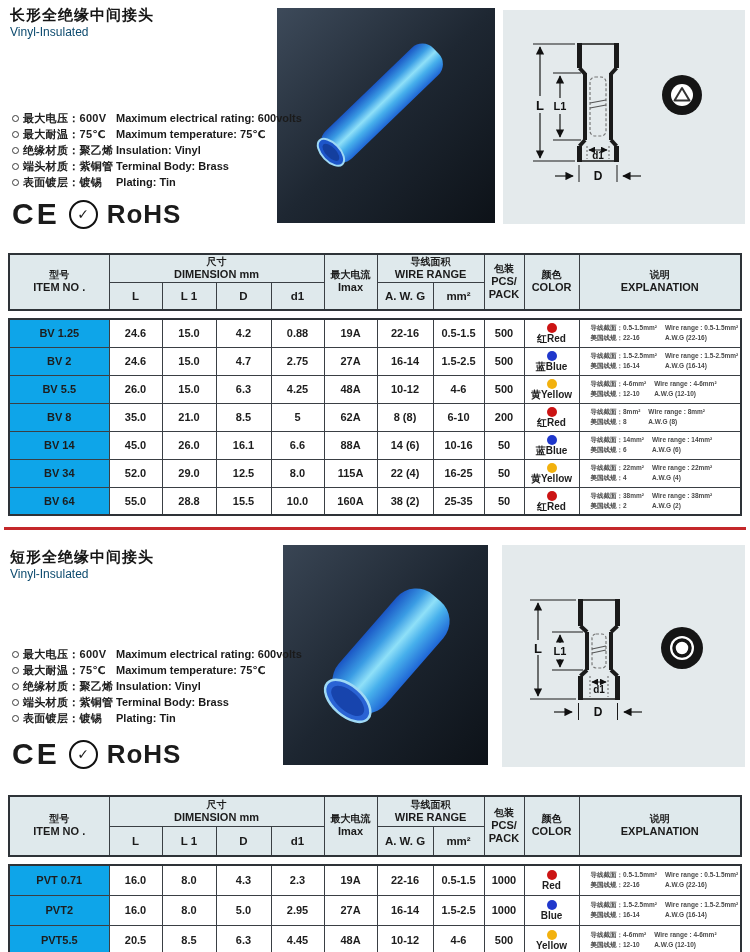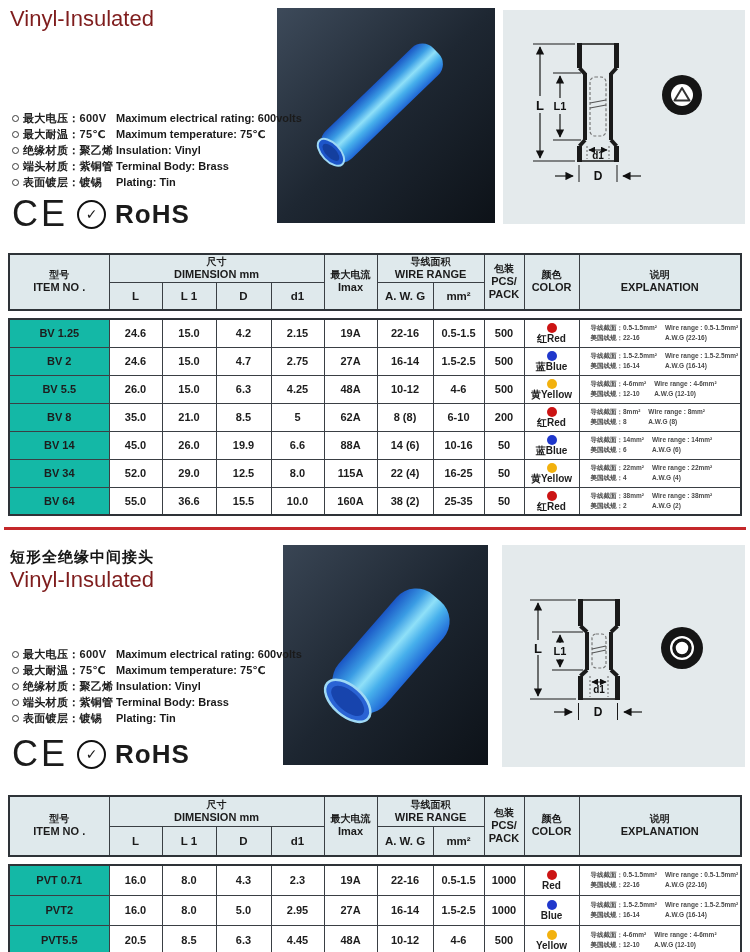--- a/index.html
+++ b/index.html
@@ -1,30 +1,30 @@
 <!DOCTYPE html>
 <html><head>
 <meta charset="utf-8">
 <style>
   html,body{margin:0;padding:0;background:#fff;}
   #page{position:relative;width:750px;height:952px;background:#fff;overflow:hidden;
         font-family:"Liberation Sans","DejaVu Sans",sans-serif;color:#1b1b1b;}
   
   .sec-title{position:absolute;left:10px;}
   .t-cn{font-size:15px;font-weight:700;color:#161616;letter-spacing:1px;}
-  .t-en{font-size:22px;color:#7f1d1d;line-height:1.1;margin-top:1px;font-weight:400;}
+  .t-en{font-size:12px;color:#0c4a6e;line-height:1.1;margin-top:1px;font-weight:400;}
   
   .specs{position:absolute;left:12px;width:270px;}
   .spec-row{display:flex;align-items:center;height:16px;}
   .bullet{width:5px;height:5px;border:1.3px solid #3c3c3c;border-radius:50%;margin-right:4px;flex:none;}
   .spec-cn{font-size:11px;font-weight:700;color:#202020;width:93px;flex:none;letter-spacing:.3px;white-space:nowrap;}
   .spec-en{font-size:11px;font-weight:700;color:#1a1a1a;white-space:nowrap;}
   
   .certs{position:absolute;left:12px;display:flex;align-items:center;gap:9px;height:34px;}
-  .ce{font-size:36px;font-weight:400;letter-spacing:3px;line-height:1;}
+  .ce{font-size:30px;font-weight:700;letter-spacing:3px;line-height:1;}
   .rohs-circle{width:25px;height:25px;border:2.5px solid #111;border-radius:50%;
      display:flex;align-items:center;justify-content:center;font-size:14px;font-weight:700;line-height:1;}
   .rohs{font-size:26px;font-weight:800;letter-spacing:1px;line-height:1;}
   
   .panel{position:absolute;}
   .panel svg{display:block;width:100%;height:100%;}
   .draw-panel{background:#e4eaec;}
   
   .divider{position:absolute;left:4px;top:527px;width:742px;height:2.5px;background:#c4282a;}
   
@@ -34,33 +34,34 @@
   table.cat th,table.cat td{border:1.5px solid #3a3f44;text-align:center;vertical-align:middle;padding:0;overflow:hidden;}
   table.cat{border:2px solid #2e3338;}
   table.cat th{background:#dfe9ec;}
   .th-cn{font-size:10px;font-weight:700;line-height:1.2;}
   .th-en{font-size:11px;font-weight:700;line-height:1.2;}
   tr.sub th{font-size:11.5px;font-weight:700;height:22px;}
   tr.main{height:28px;}
   tbody tr{height:28px;}
   .t2 tbody tr{height:30px;}
   tbody td{font-size:11px;font-weight:700;color:#1d1d1d;}
-  tbody td.c-item{background:#14b8a6;}
+  tbody td.c-item{background:#0ea5e9;}
   .dot{display:block;width:10px;height:10px;border-radius:50%;margin:1px auto 0 auto;}
   .clabel{font-size:10px;font-weight:700;line-height:1.1;}
   .exp-wrap{display:flex;gap:8px;padding:1px 2px 1px 11px;text-align:left;align-items:center;}
   .exp-col{font-size:6.5px;line-height:1.55;color:#4a4a4a;font-weight:600;white-space:nowrap;}
   svg text{font-family:"Liberation Sans","DejaVu Sans",sans-serif;fill:#111;}
 </style>
 </head>
 <body>
 
 <div id="page">
 
   <div class="sec-title" style="top:6px;">
+    <div class="t-cn">长形全绝缘中间接头</div>
     <div class="t-en">Vinyl-Insulated</div>
   </div>
 
   <div class="panel" style="left:277px;top:8px;width:218px;height:215px;">
     <svg viewBox="0 0 218 215">
       <defs>
         <linearGradient id="pbg1" x1="0" y1="0" x2="1" y2="1">
           <stop offset="0" stop-color="#3d4a5a"></stop>
             <stop offset="0.5" stop-color="#1e2732"></stop>
             <stop offset="1" stop-color="#0d1218"></stop>
@@ -239,21 +240,21 @@
           <col style="width:40px">
           <col style="width:55px">
           <col style="width:162px">
         </colgroup>
       <tbody>
           <tr>
             <td class="c-item">BV 1.25</td>
             <td class="c-L">24.6</td>
             <td class="c-L1">15.0</td>
             <td class="c-D">4.2</td>
-            <td class="c-d1">2.15</td>
+            <td class="c-d1">0.88</td>
             <td class="c-imax">19A</td>
             <td class="c-awg">22-16</td>
             <td class="c-mm2">0.5-1.5</td>
             <td class="c-pack">500</td>
             <td>
               <span class="dot" style="background: rgb(204, 20, 20);"></span>
               <div class="clabel">红Red</div>
             </td>
             <td class="c-exp">
               <div class="exp-wrap">
@@ -346,21 +347,21 @@
                   <div>Wire range : 8mm²</div>
                   <div>A.W.G (8)</div>
                 </div>
               </div>
             </td>
           </tr>
           <tr>
             <td class="c-item">BV 14</td>
             <td class="c-L">45.0</td>
             <td class="c-L1">26.0</td>
-            <td class="c-D">19.9</td>
+            <td class="c-D">16.1</td>
             <td class="c-d1">6.6</td>
             <td class="c-imax">88A</td>
             <td class="c-awg">14 (6)</td>
             <td class="c-mm2">10-16</td>
             <td class="c-pack">50</td>
             <td>
               <span class="dot" style="background: rgb(32, 56, 204);"></span>
               <div class="clabel">蓝Blue</div>
             </td>
             <td class="c-exp">
@@ -399,21 +400,21 @@
                 <div class="exp-col">
                   <div>Wire range : 22mm²</div>
                   <div>A.W.G (4)</div>
                 </div>
               </div>
             </td>
           </tr>
           <tr>
             <td class="c-item">BV 64</td>
             <td class="c-L">55.0</td>
-            <td class="c-L1">36.6</td>
+            <td class="c-L1">28.8</td>
             <td class="c-D">15.5</td>
             <td class="c-d1">10.0</td>
             <td class="c-imax">160A</td>
             <td class="c-awg">38 (2)</td>
             <td class="c-mm2">25-35</td>
             <td class="c-pack">50</td>
             <td>
               <span class="dot" style="background: rgb(204, 20, 20);"></span>
               <div class="clabel">红Red</div>
             </td>
@@ -429,21 +430,21 @@
                 </div>
               </div>
             </td>
           </tr>
         </tbody>
     </table>
   </div>
 
   <div class="divider"></div>
 
-  <div class="sec-title" style="top:548px;text-align:right;">
+  <div class="sec-title" style="top:548px;">
     <div class="t-cn">短形全绝缘中间接头</div>
     <div class="t-en">Vinyl-Insulated</div>
   </div>
 
   <div class="panel" style="left:283px;top:545px;width:205px;height:220px;">
     <svg viewBox="0 0 205 220">
       <defs>
         <linearGradient id="pbg2" x1="0" y1="0" x2="1" y2="1">
           <stop offset="0" stop-color="#394554"></stop>
             <stop offset="0.5" stop-color="#1d2631"></stop>

